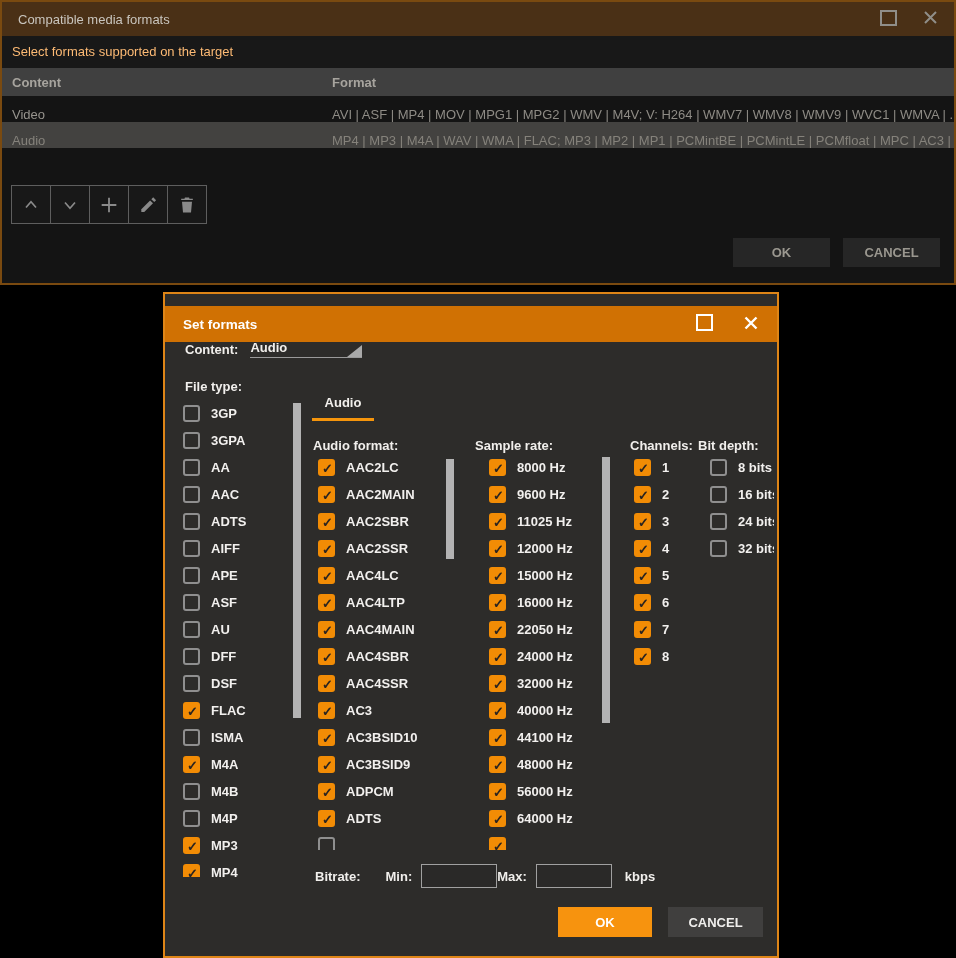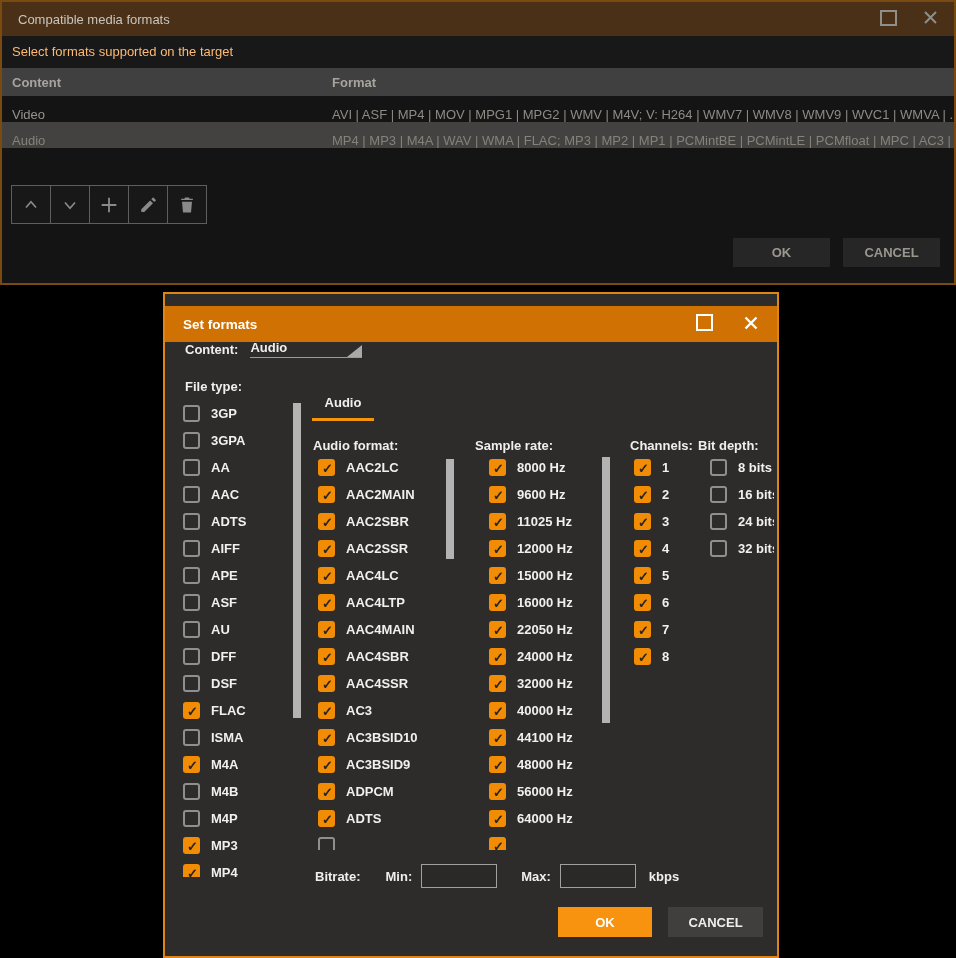--- a/index.html
+++ b/index.html
@@ -487,21 +487,21 @@
         <div class="cbrow">
           <span class="cb"></span>
           <span class="cbl">32 bits</span>
         </div>
       </div>
 
     <div class="bitrate-row">
       <span class="lbl">Bitrate:</span>
       <span class="lbl" style="margin-left:25px;">Min:</span>
       <input class="txtin" style="margin-left: 9px;" value="">
-      <span class="lbl" style="margin-left:24px;">Max:</span>
+      <span class="lbl" style="margin-left:0;">Max:</span>
       <input class="txtin" style="margin-left: 9px;" value="">
       <span class="lbl" style="margin-left:13px;">kbps</span>
     </div>
 
     <div class="actions-set">
       <button class="btn-ok">OK</button>
       <button class="btn-cancel">CANCEL</button>
     </div>
   </section>
 

